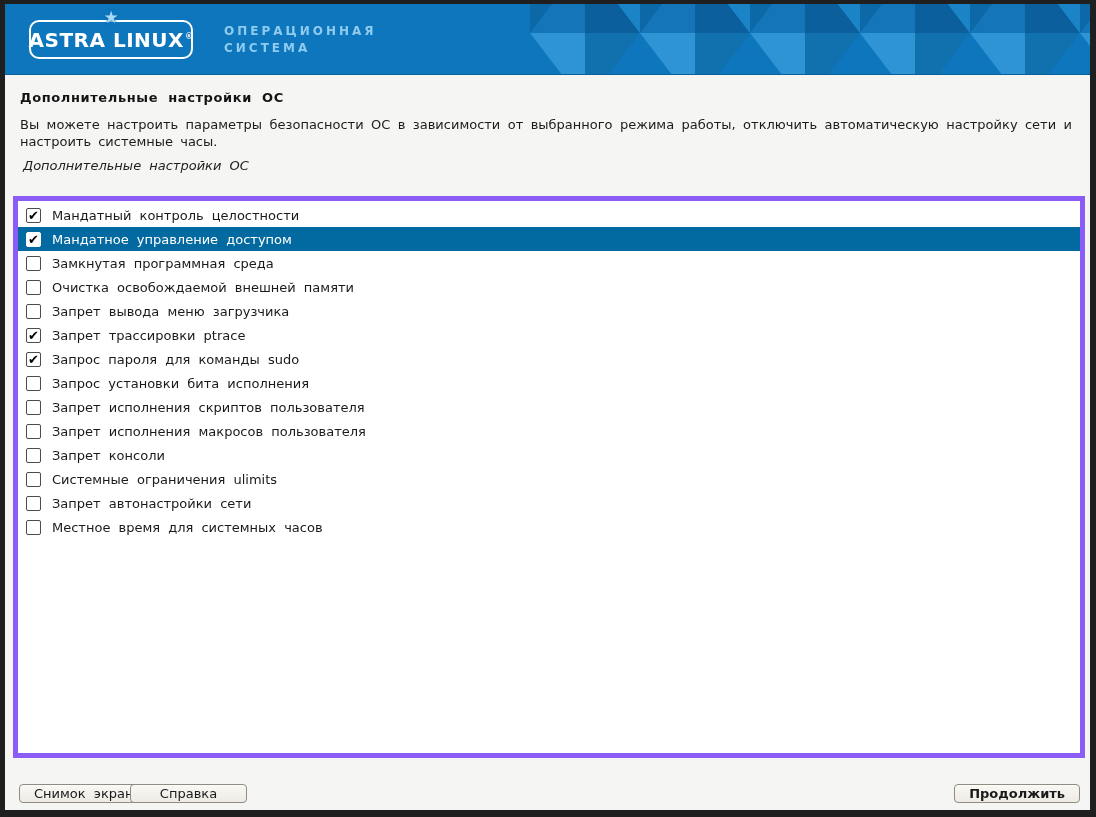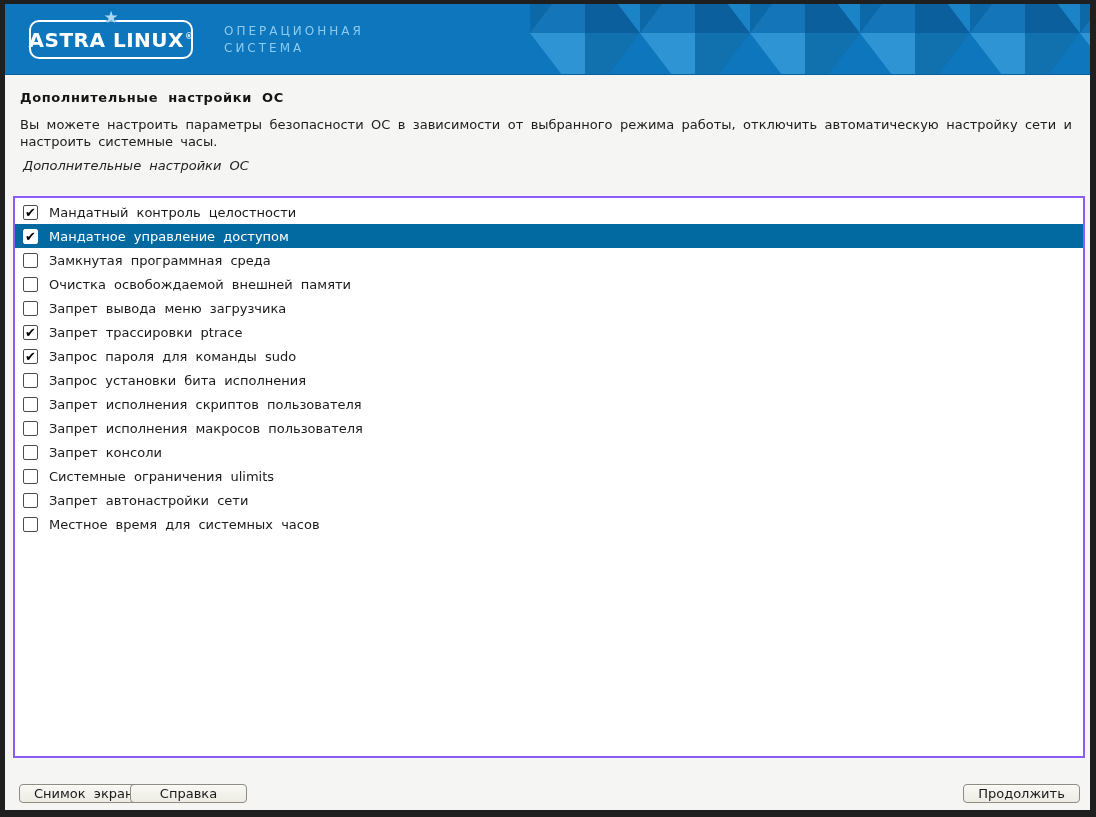--- a/index.html
+++ b/index.html
@@ -36,21 +36,21 @@
   }
   .logo-text { font-size:20px; font-weight:bold; letter-spacing:0.5px; white-space:nowrap; }
   .logo-reg { font-size:8px; vertical-align:super; margin-left:1px; }
   .logo-star {
     position:absolute; top:-13px; left:50%; transform:translateX(-50%);
     color:#a9d8f5; font-size:17px; line-height:17px;
     text-shadow:0 0 3px #0e76bd, 0 0 3px #0e76bd;
   }
   .header-subtitle {
     position:absolute; left:219px; top:19px;
-    color:#8ecbee; font-size:12px; font-weight:normal;
+    color:#8ecbee; font-size:12px; font-weight:bold;
     letter-spacing:3px; line-height:17px;
   }
 
   
   .page-title {
     margin:15px 15px 0 15px;
     font-size:13px; font-weight:bold; color:#141414;
     letter-spacing:0.6px; word-spacing:5px;
   }
   .page-desc {
@@ -61,21 +61,21 @@
   .list-caption {
     margin:8px 15px 0 18px;
     font-size:13px; font-style:italic; color:#222;
     word-spacing:4px;
   }
 
   .options-list {
     position:absolute;
     left:8px; right:5px; top:192px; bottom:52px;
     background:#ffffff;
-    border:2px solid #8b5cf6;
+    border:5px solid #8b5cf6;
     padding-top:2px;
     overflow:hidden;
   }
   .option-row {
     height:24px;
     display:flex; align-items:center;
     padding-left:8px;
     font-size:13px; color:#1a1a1a;
     word-spacing:4px;
     cursor:default;
@@ -109,21 +109,21 @@
     border-radius:4px;
     font-family:inherit;
     font-size:13px; color:#1a1a1a;
     word-spacing:4px;
     display:flex; align-items:center; justify-content:center;
     box-shadow:0 1px 0 rgba(255,255,255,.6) inset;
     cursor:pointer;
   }
   .btn-screenshot { left:14px; }
   .btn-help { left:125px; }
-  .btn-continue { right:10px; }
+  .btn-continue { right:10px;font-weight:bold; }
 </style>
 </head>
 <body>
 
 <div class="screen">
 
   <div class="header">
     <svg class="pattern-svg" id="header-pattern" width="560" height="71" viewBox="0 0 560 71">
         <polygon points="55,-43 0,29 55,29" fill="#1476b8"></polygon>
         <polygon points="55,-43 110,29 55,29" fill="#0b5f9d"></polygon>

